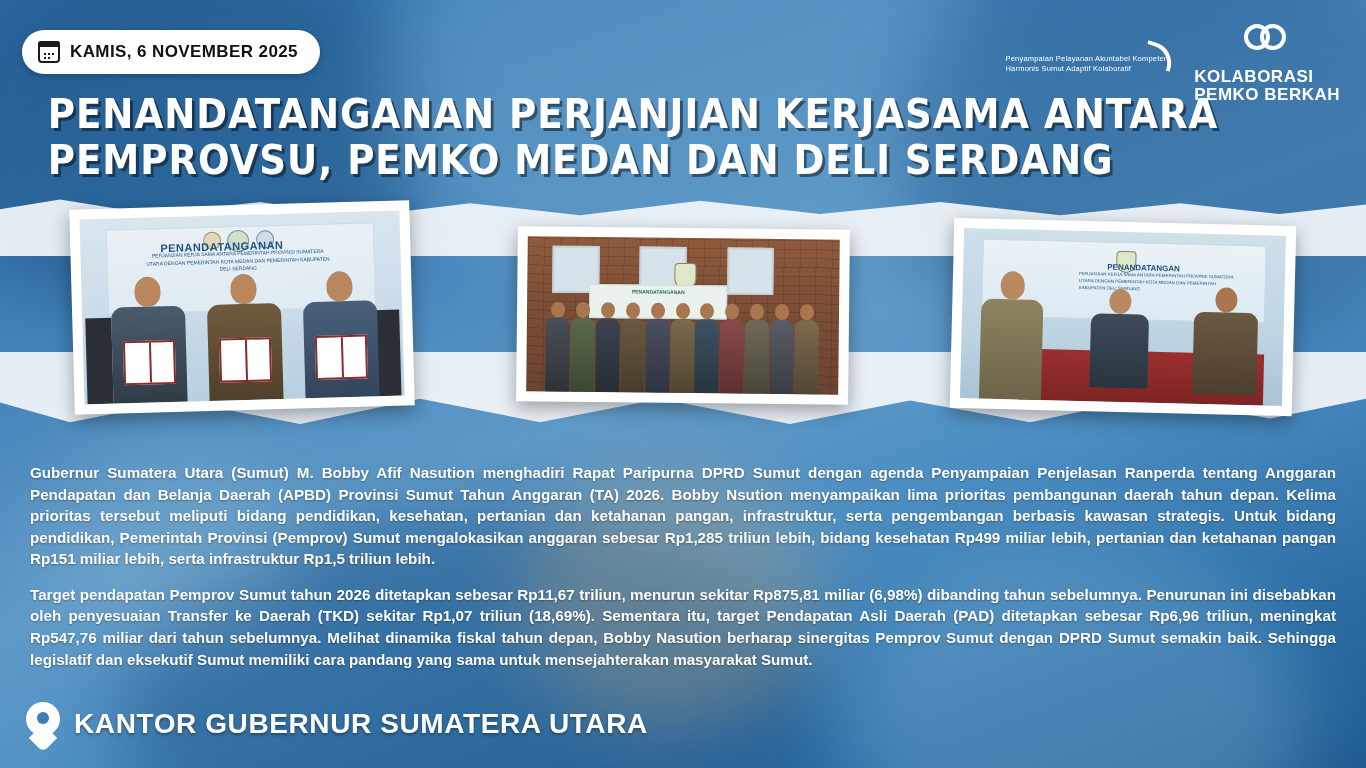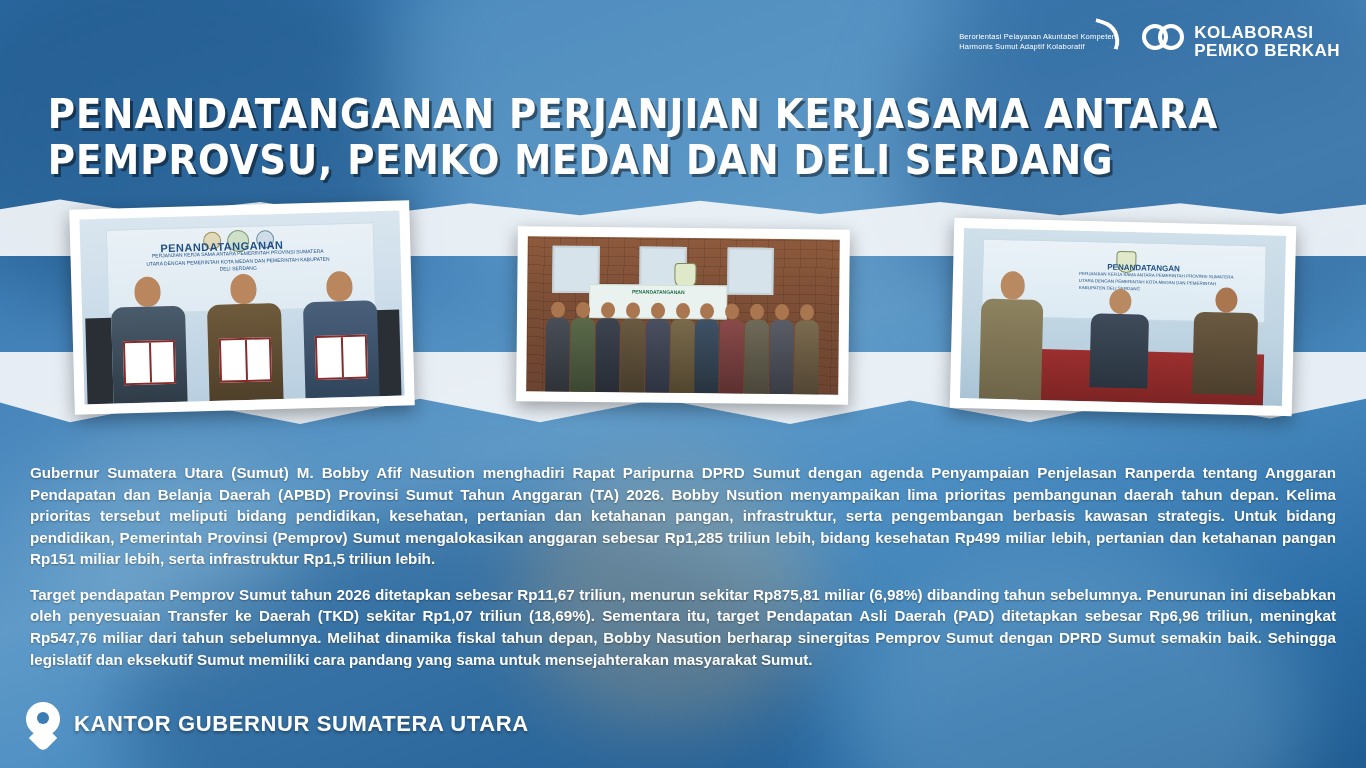--- a/index.html
+++ b/index.html
@@ -82,21 +82,21 @@
   }
   .berakhlak { text-align: left; color: #fff; position: relative; }
   .berakhlak .word { font-size: 30px; font-weight: bold; letter-spacing: -.5px; line-height: 1; }
   .berakhlak .word .light { font-weight: normal; }
   .berakhlak .sub1, .berakhlak .sub2 { font-size: 7.5px; letter-spacing: .2px; line-height: 1.35; }
   .berakhlak .swoosh {
     position: absolute; right: -6px; top: -10px; width: 30px; height: 24px;
     border-right: 4px solid #fff; border-top: 4px solid #fff;
     border-radius: 0 22px 0 0; transform: rotate(18deg);
   }
-  .kolab { display: flex; align-items: flex-start; gap: 6px; color: #fff; }
+  .kolab { display: flex; align-items: center; gap: 18px; color: #fff; flex-direction: column; }
   .kolab .mark { width: 46px; height: 26px; position: relative; }
   .kolab .mark span {
     position: absolute; top: 0; width: 26px; height: 26px; border: 4px solid #fff; border-radius: 50%;
   }
   .kolab .mark span.l { left: 0; }
   .kolab .mark span.r { left: 16px; }
   .kolab .kt { line-height: 1.05; }
   .kolab .kt .k1 { font-size: 17px; font-weight: bold; letter-spacing: .5px; }
   .kolab .kt .k2 { font-size: 17px; font-weight: bold; letter-spacing: .5px; }
 
@@ -221,45 +221,49 @@
   }
   .pin .drop:after {
     content:""; position:absolute; left: 7px; top: 26px; width: 20px; height: 20px;
     background:#fff; transform: rotate(45deg); border-radius: 0 0 6px 0;
   }
   .pin .hole {
     position: absolute; left: 11px; top: 10px; width: 12px; height: 12px;
     border-radius: 50%; background: #3b7cb4; z-index: 2;
   }
   .footer .loc {
-    color: #fff; font-size: 22px; font-weight: bold; letter-spacing: .6px;
+    color: #fff; font-size: 28px; font-weight: bold; letter-spacing: .6px;
     text-shadow: 0 2px 3px rgba(0,0,0,.35);
   }
 </style>
 </head>
 <body>
 
 <div id="stage">
 
   <div class="bg-blob b1"></div>
   <div class="bg-blob b2"></div>
   <div class="bg-blob b3"></div>
   <div class="bg-blob b4"></div>
   <div class="bg-blob b5"></div>
   <div class="bg-blob b6"></div>
   <div class="bg-blob b7"></div>
 
   <div class="torn torn-top"></div>
   <div class="torn torn-bot"></div>
 
+  <div class="date-pill">
+    <span class="cal"></span>
+    <span class="txt">KAMIS, 6 NOVEMBER 2025</span>
+  </div>
 
   <div class="logos">
     <div class="berakhlak">
       <div class="swoosh"></div>
-      <div class="sub1">Berorientasi Pelayanan Akuntabel Kompeten</div>
+      <div class="sub1">Penyampaian Pelayanan Akuntabel Kompeten</div>
       <div class="sub2">Harmonis Sumut Adaptif Kolaboratif</div>
     </div>
     <div class="kolab">
       <span class="mark">
           <span class="l"></span>
           <span class="r"></span>
         </span>
       <span class="kt">
         <div class="k1">KOLABORASI</div>
         <div class="k2">PEMKO BERKAH</div>

